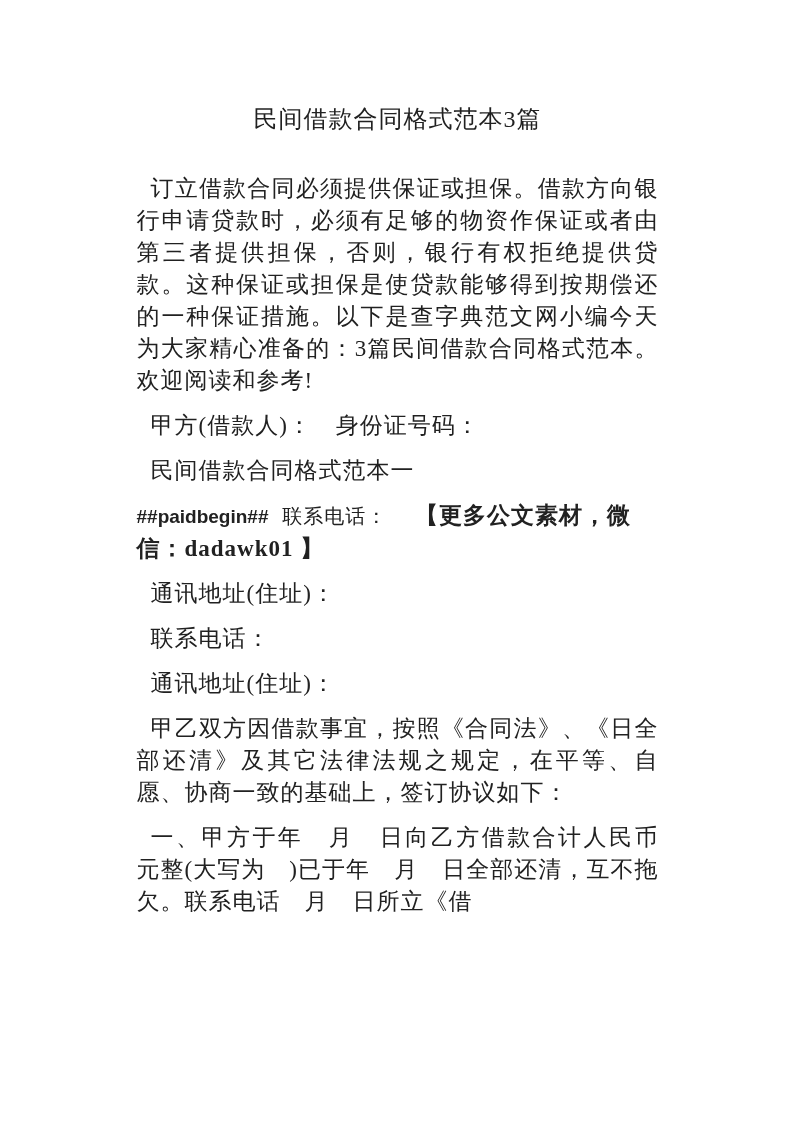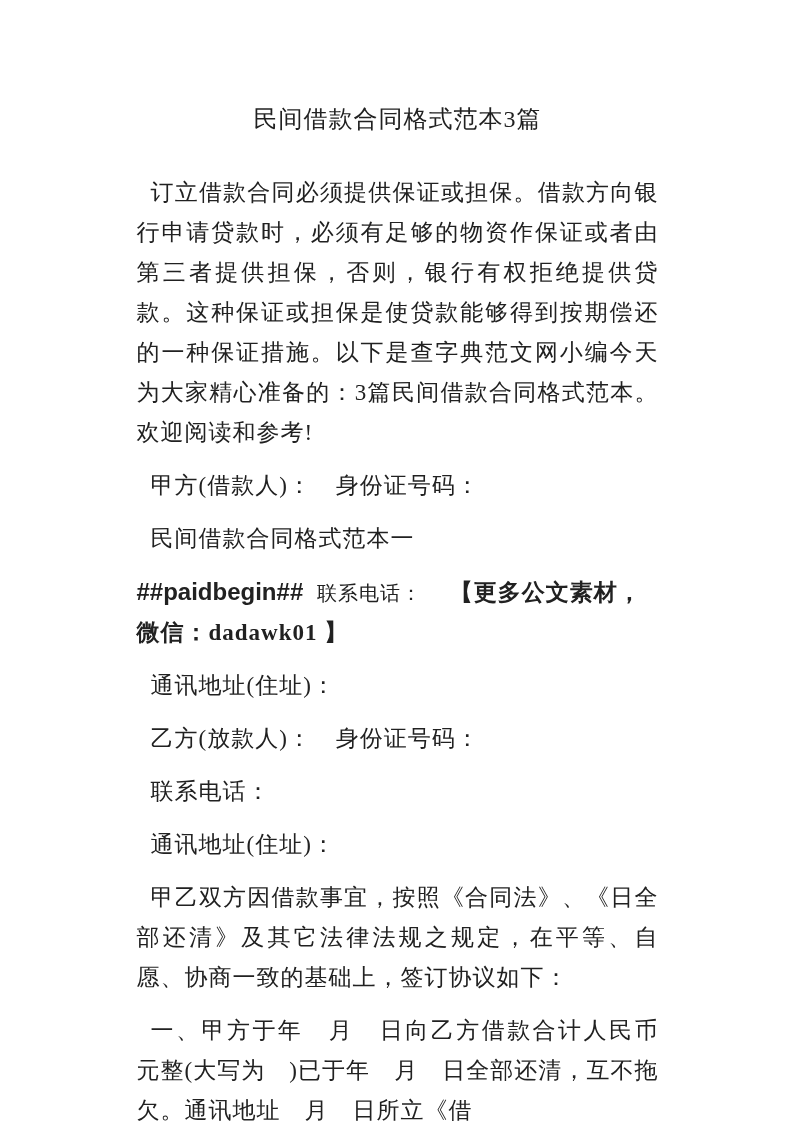--- a/index.html
+++ b/index.html
@@ -22,40 +22,40 @@
   .doc-title {
     font-size: 24px;
     font-weight: normal;
     text-align: center;
     margin: 0;
     line-height: 32px;
     letter-spacing: 1px;
   }
   .para {
     font-size: 23px;
-    line-height: 40px;
+    line-height: 32px;
     margin: 13px 0;
     text-align: justify;
     letter-spacing: 1px;
     word-break: break-all;
   }
   .para.indent {
     text-indent: 14px;
   }
   .intro-para {
     margin-top: 38px;
   }
   .paid-line {
     letter-spacing: 0;
     text-align: left;
   }
   .paid-marker {
     font-family: "Liberation Sans", "DejaVu Sans", sans-serif;
     font-weight: bold;
-    font-size: 24px;
+    font-size: 19px;
     margin-right: 8px;
   }
   .paid-label {
     font-size: 20px;
     margin-right: 22px;
     letter-spacing: 1px;
   }
   .paid-promo {
     font-weight: bold;
     font-size: 23px;
@@ -76,23 +76,22 @@
   <p class="para indent">民间借款合同格式范本一</p>
 
   <p class="para paid-line">
     <span class="paid-marker">##paidbegin##</span>
     <span class="paid-label">联系电话：</span>
     <span class="paid-promo">【更多公文素材，微信：dadawk01 】</span>
   </p>
 
   <p class="para indent">通讯地址(住址)：</p>
 
-  <p class="para indent">乙方(放款人)：　身份证号码：</p>
 
   <p class="para indent">联系电话：</p>
 
   <p class="para indent">通讯地址(住址)：</p>
 
   <p class="para indent">甲乙双方因借款事宜，按照《合同法》、《日全部还清》及其它法律法规之规定，在平等、自愿、协商一致的基础上，签订协议如下：</p>
 
-  <p class="para indent">一、甲方于年　月　日向乙方借款合计人民币　元整(大写为　)已于年　月　日全部还清，互不拖欠。通讯地址　月　日所立《借</p>
+  <p class="para indent">一、甲方于年　月　日向乙方借款合计人民币　元整(大写为　)已于年　月　日全部还清，互不拖欠。联系电话　月　日所立《借</p>
 
 </div>
 
 </body></html>

